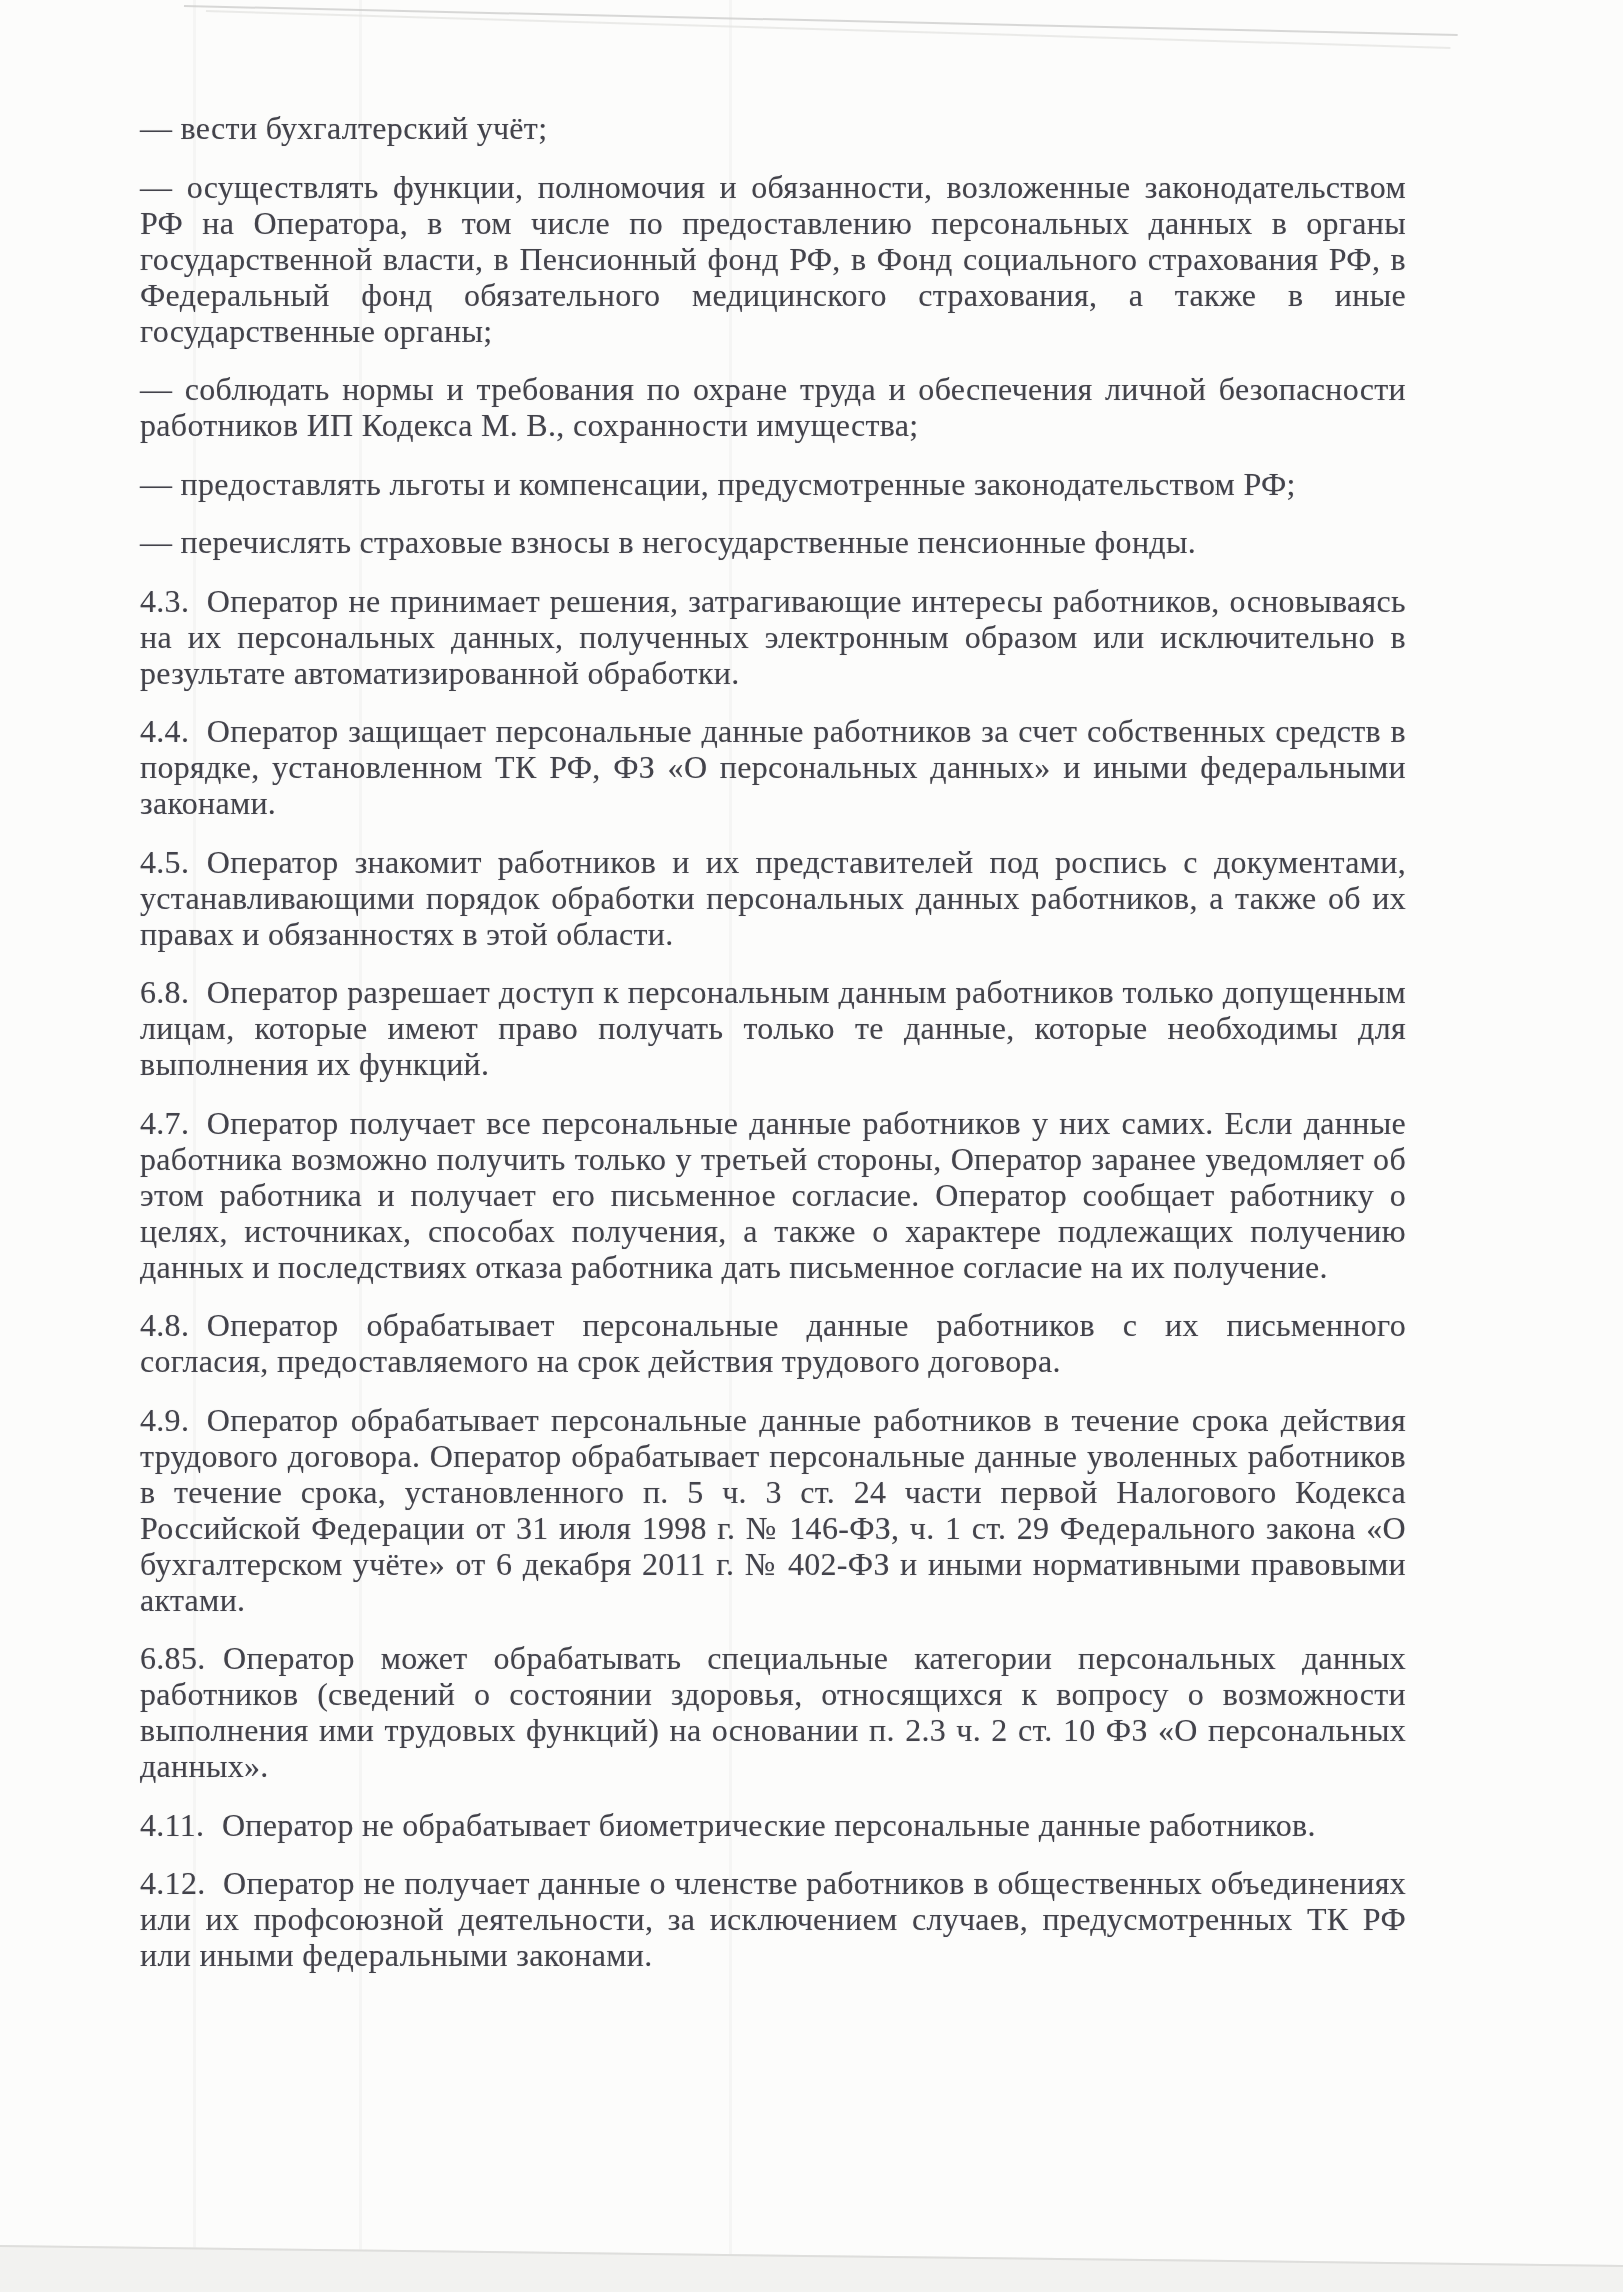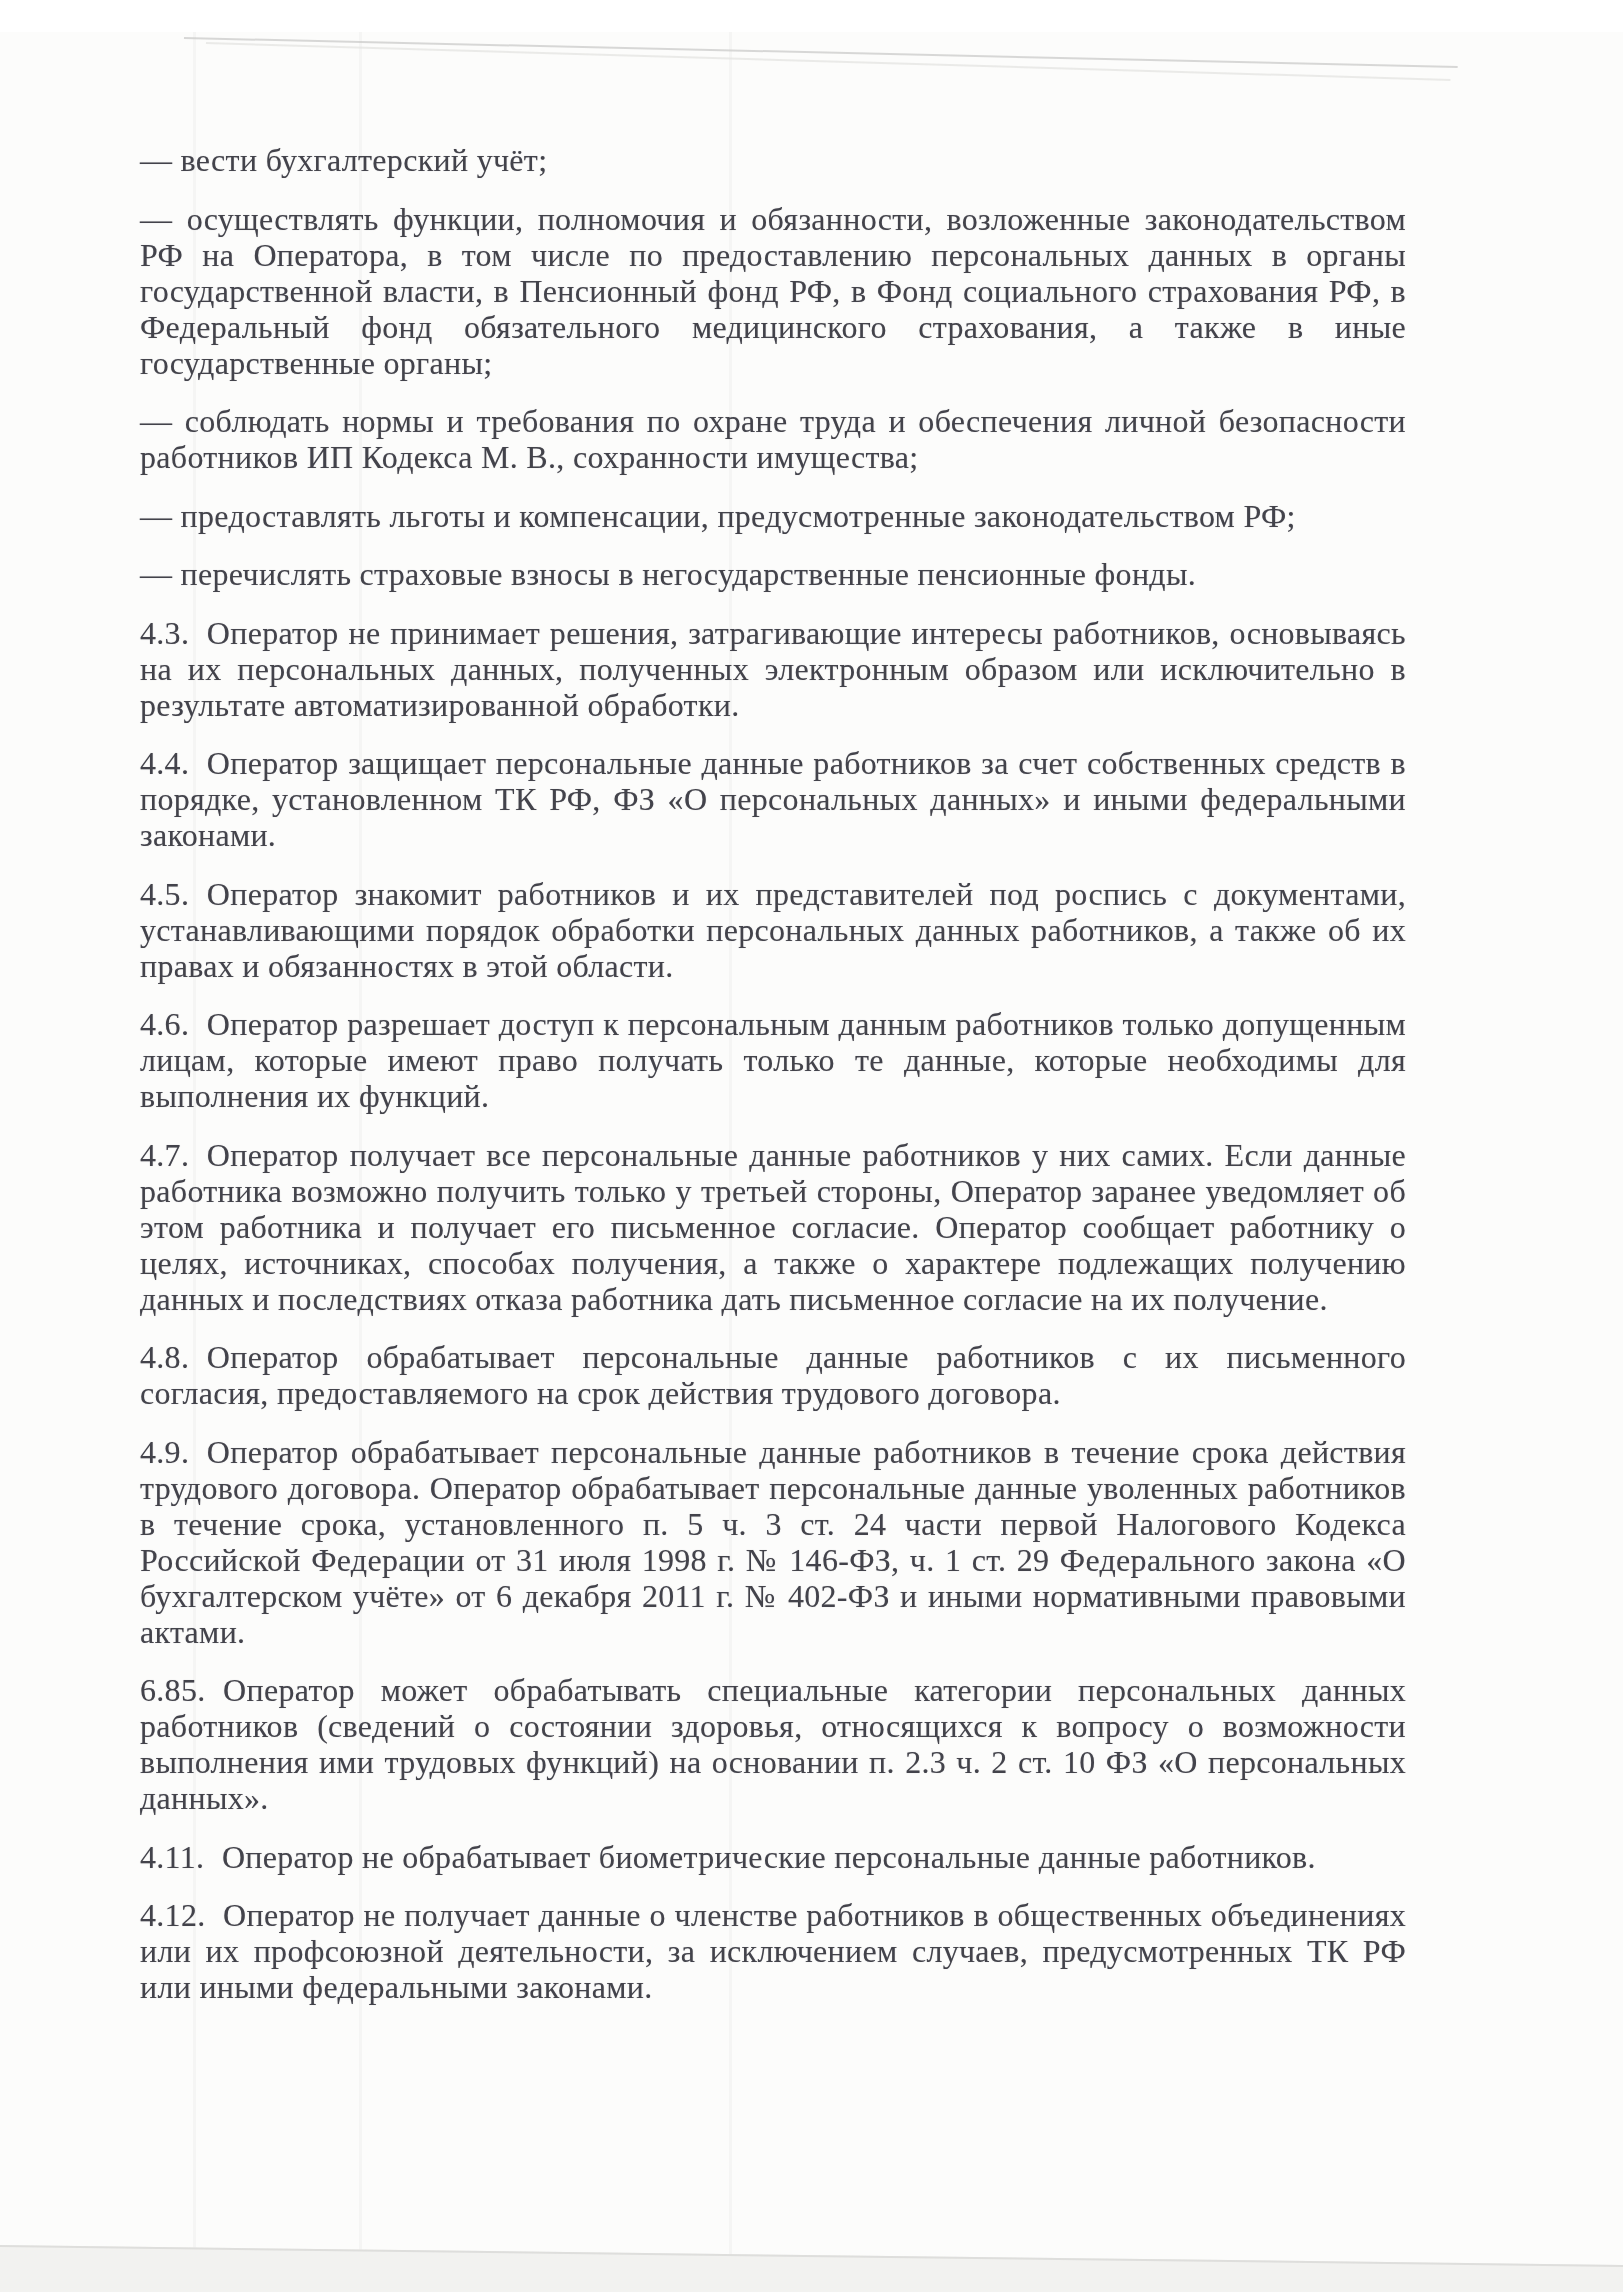--- a/index.html
+++ b/index.html
@@ -6,21 +6,20 @@
   body{
     width:1623px;height:2293px;
     background:#ffffff;
     font-family:"Liberation Serif", serif;
     overflow:hidden;
     position:relative;
   }
   .page{
     position:absolute;inset:0;
     background:#fcfcfb;
-    margin-top:32px;
   }
   
   .v-streak{
     position:absolute;top:0;bottom:0;width:2.9px;
     background:rgba(150,150,150,0.07);
   }
   .v1{left:193px;} .v2{left:359px;} .v3{left:729px;}
   .top-scan-line{
     position:absolute;left:184px;top:4.9px;width:1274px;height:2px;
     background:#cbcbc9;opacity:.75;
@@ -70,21 +69,21 @@
     <p>
       <span class="clause-num">4.3.</span><span>Оператор не принимает решения, затрагивающие интересы работников, основываясь на их персональных данных, полученных электронным образом или исключительно в результате автоматизированной обработки.</span>
     </p>
     <p>
       <span class="clause-num">4.4.</span><span>Оператор защищает персональные данные работников за счет собственных средств в порядке, установленном ТК РФ, ФЗ «О персональных данных» и иными федеральными законами.</span>
     </p>
     <p>
       <span class="clause-num">4.5.</span><span>Оператор знакомит работников и их представителей под роспись с документами, устанавливающими порядок обработки персональных данных работников, а также об их правах и обязанностях в этой области.</span>
     </p>
     <p>
-      <span class="clause-num">4.6.</span><span>Оператор разрешает доступ к персональным данным работников только допущенным лицам, которые имеют право получать только те данные, которые необходимы для выполнения их функций.</span>
+      <span class="clause-num">6.8.</span><span>Оператор разрешает доступ к персональным данным работников только допущенным лицам, которые имеют право получать только те данные, которые необходимы для выполнения их функций.</span>
     </p>
     <p>
       <span class="clause-num">4.7.</span><span>Оператор получает все персональные данные работников у них самих. Если данные работника возможно получить только у третьей стороны, Оператор заранее уведомляет об этом работника и получает его письменное согласие. Оператор сообщает работнику о целях, источниках, способах получения, а также о характере подлежащих получению данных и последствиях отказа работника дать письменное согласие на их получение.</span>
     </p>
     <p>
       <span class="clause-num">4.8.</span><span>Оператор обрабатывает персональные данные работников с их письменного согласия, предоставляемого на срок действия трудового договора.</span>
     </p>
     <p>
       <span class="clause-num">4.9.</span><span>Оператор обрабатывает персональные данные работников в течение срока действия трудового договора. Оператор обрабатывает персональные данные уволенных работников в течение срока, установленного п. 5 ч. 3 ст. 24 части первой Налогового Кодекса Российской Федерации от 31 июля 1998 г. № 146-ФЗ, ч. 1 ст. 29 Федерального закона «О бухгалтерском учёте» от 6 декабря 2011 г. № 402-ФЗ и иными нормативными правовыми актами.</span>
     </p>

